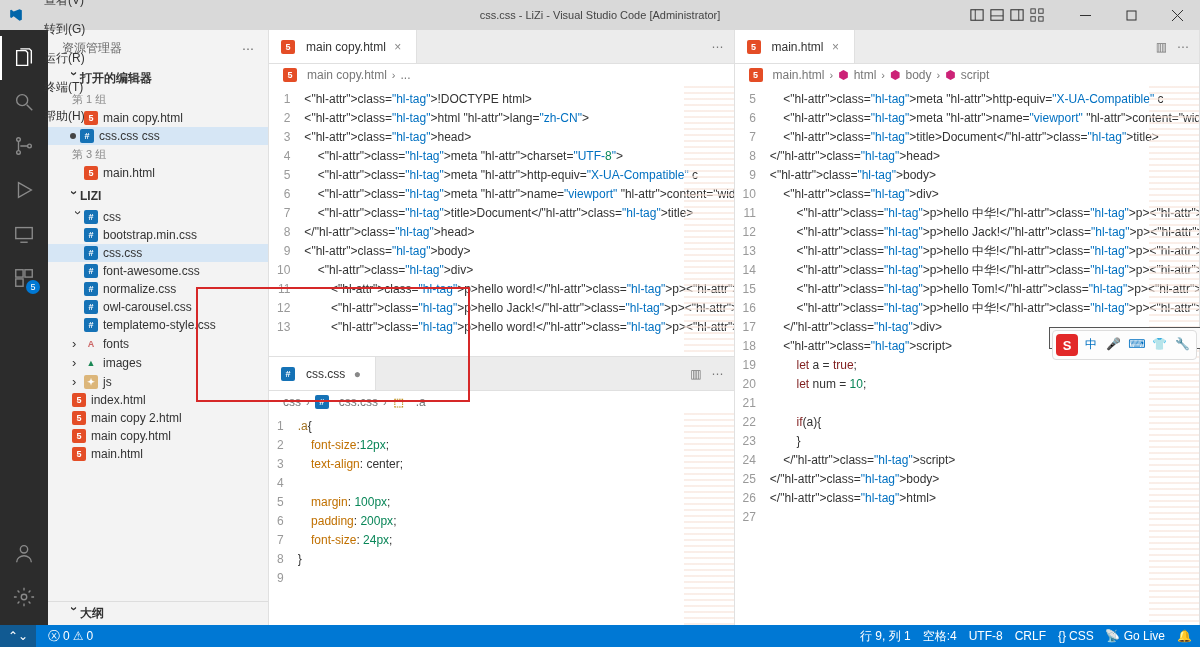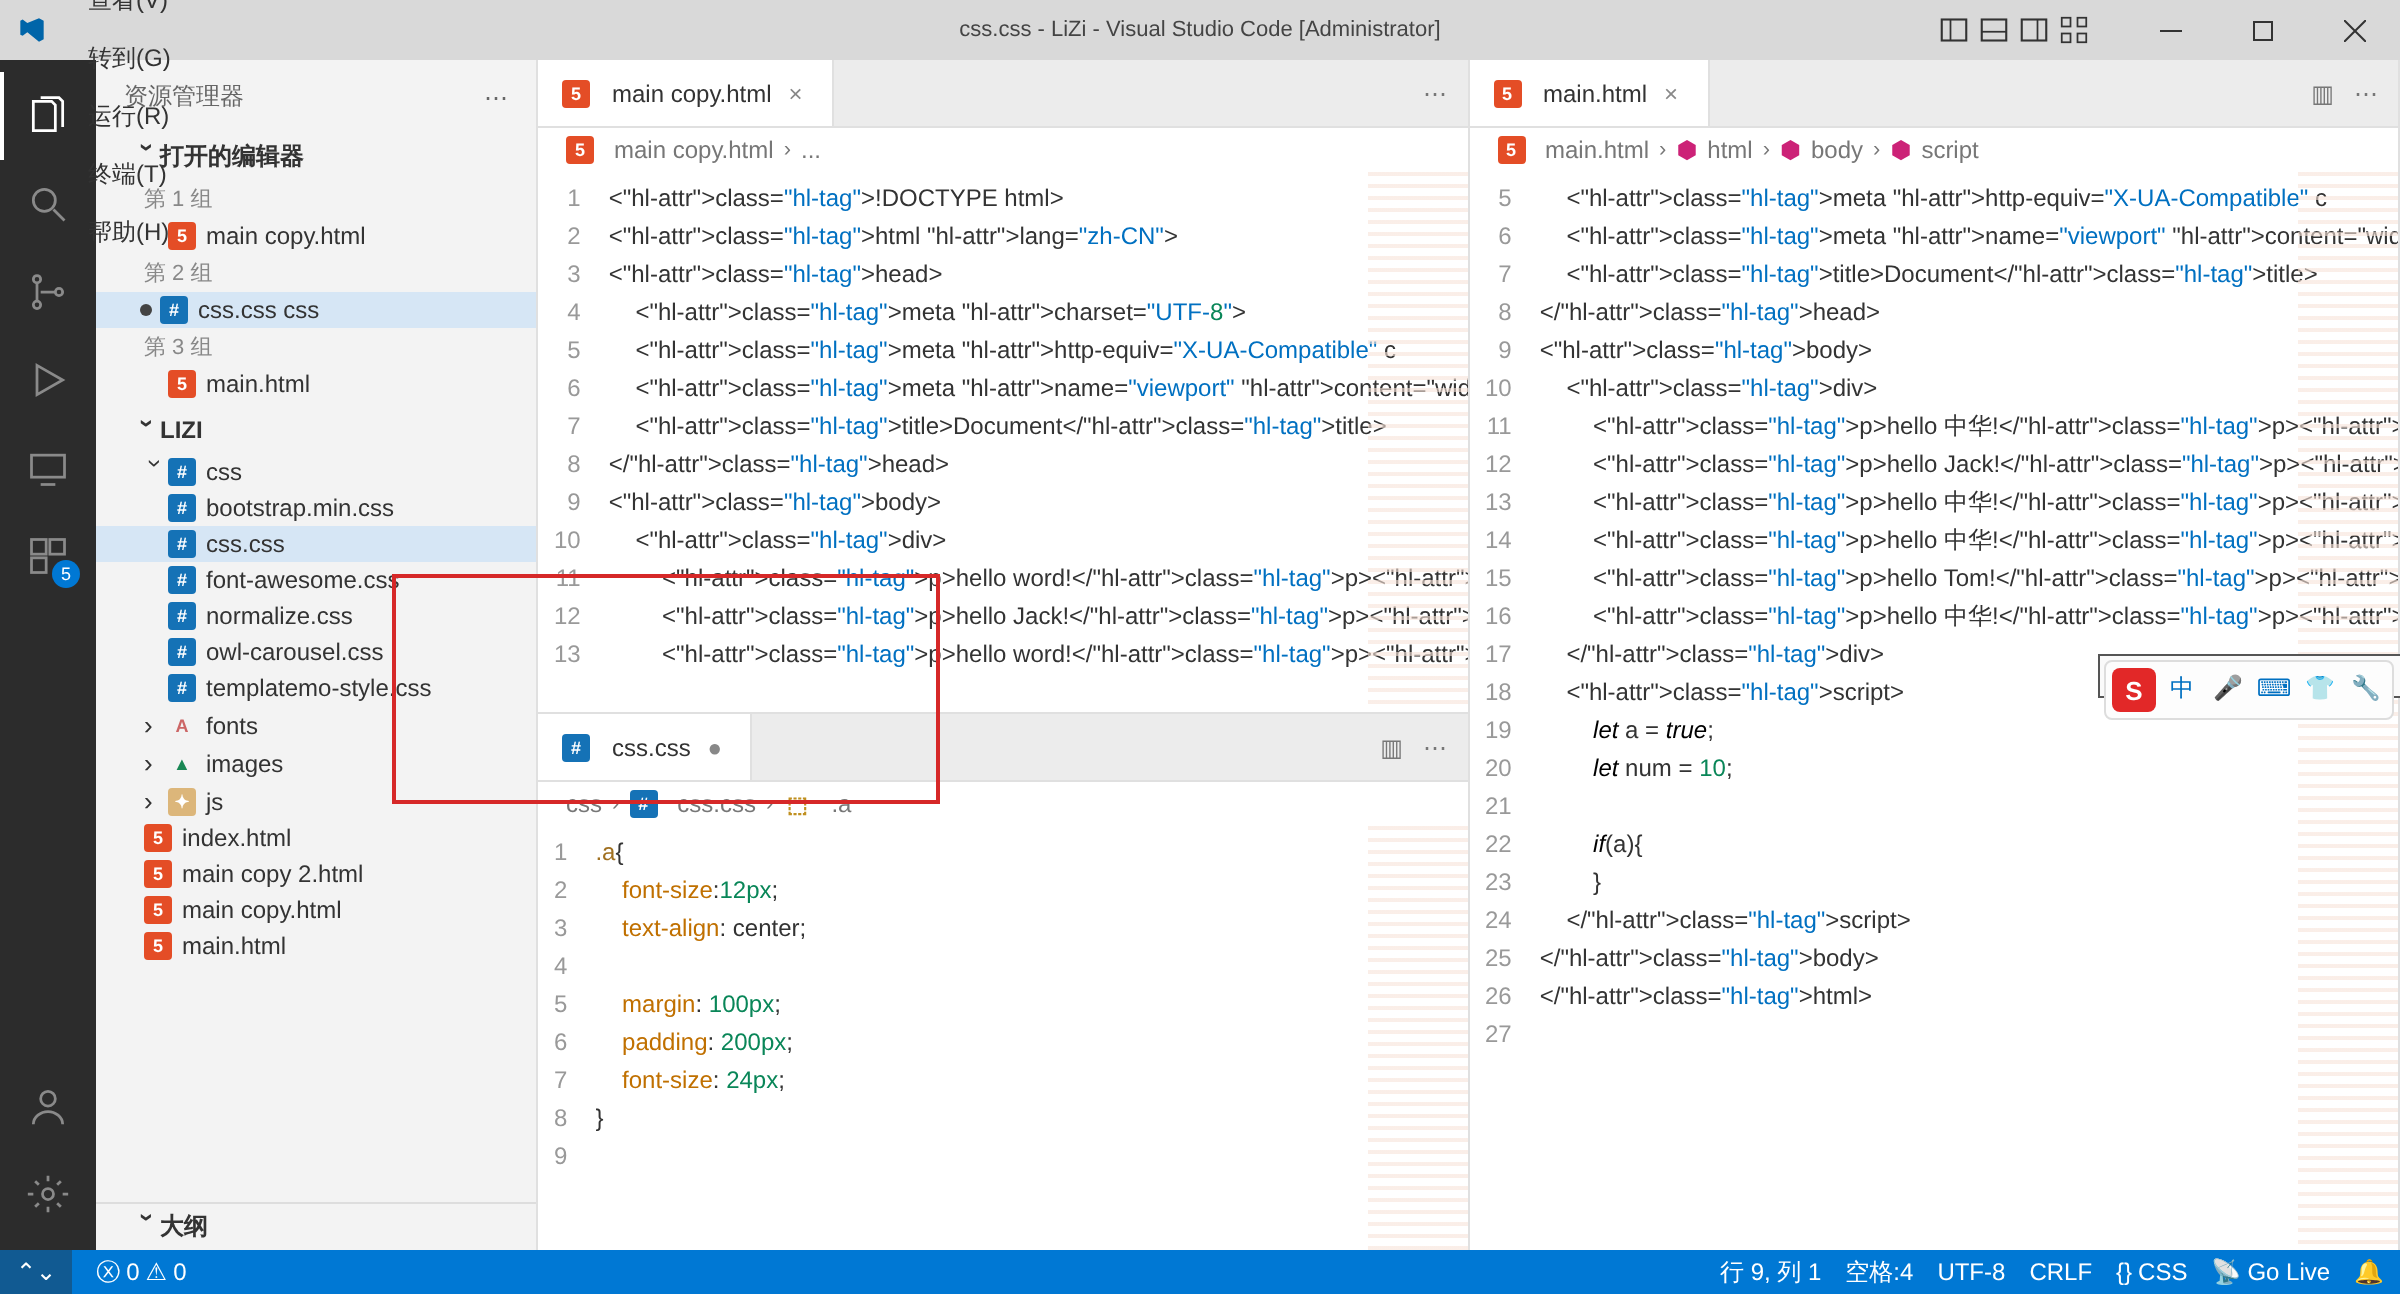--- a/index.html
+++ b/index.html
@@ -52,21 +52,21 @@
 .tab .close { width: 12px; height: 12px; display: flex; align-items: center; justify-content: center; cursor: pointer; font-size: 12px; color: #888; }
 .tab-actions { margin-left: auto; display: flex; gap: 10px; padding-right: 10px; align-items: center; color: #777; }
 .tab-actions span { cursor: pointer; }
 .breadcrumbs { padding: 4px 14px; font-size: 11px; color: #777; display: flex; gap: 5px; align-items: center; background: #fff; }
 .code-area { flex: 1; display: flex; font-family: Consolas, Menlo, monospace; font-size: 14px; background: #fff; position: relative; overflow: hidden; }
 .gutter { padding: 4px 14px 4px 8px; text-align: right; color: #999; }
 .gutter div { height: 19px; line-height: 19px; }
 .lines { padding: 4px 0; flex: 1; overflow: hidden; }
 .lines div { height: 19px; line-height: 19px; white-space: pre; }
 .hl-str { color: #0070c1; }
-.hl-kw { color: #000000; font-style: italic; }
+.hl-kw { color: #7f1d1d; }
 .hl-num { color: #098658; }
 .hl-sel { color: #a07020; }
 .hl-prop { color: #c07000; }
 .minimap { position: absolute; right: 0; top: 0; width: 50px; height: 100%; background: repeating-linear-gradient(180deg,#f7e3d9 0 2px, transparent 2px 6px); opacity: 0.6; }
 
 .split-pane { flex: 1; display: flex; flex-direction: column; min-height: 0; }
 .top-half { flex: 1 1 55%; display: flex; flex-direction: column; border-bottom: 1px solid #e0e0e0; min-height: 0; }
 .bot-half { flex: 1 1 45%; display: flex; flex-direction: column; min-height: 0; }
 
 .redbox { position: absolute; left: 196px; top: 287px; width: 274px; height: 115px; border: 2px solid #d62828; pointer-events: none; z-index: 50; }
@@ -209,21 +209,20 @@
         </div>
    <div class="sidebar-section">
     <div class="section-header">
             <span>打开的编辑器</span>
           </div>
     <div class="group-label">第 1 组</div>
     <div class="tree-item level2">
             <span class="file-icon fi-html">5</span>
             <span>main copy.html</span>
           </div>
-    <div class="group-label">第 2 组</div>
     <div class="tree-item level2 active">
             <span class="dirty-dot" style="margin:0 4px 0 -14px"></span>
             <span class="file-icon fi-css">#</span>
             <span>css.css css</span>
           </div>
     <div class="group-label">第 3 组</div>
     <div class="tree-item level2">
             <span class="file-icon fi-html">5</span>
             <span>main.html</span>
           </div>

